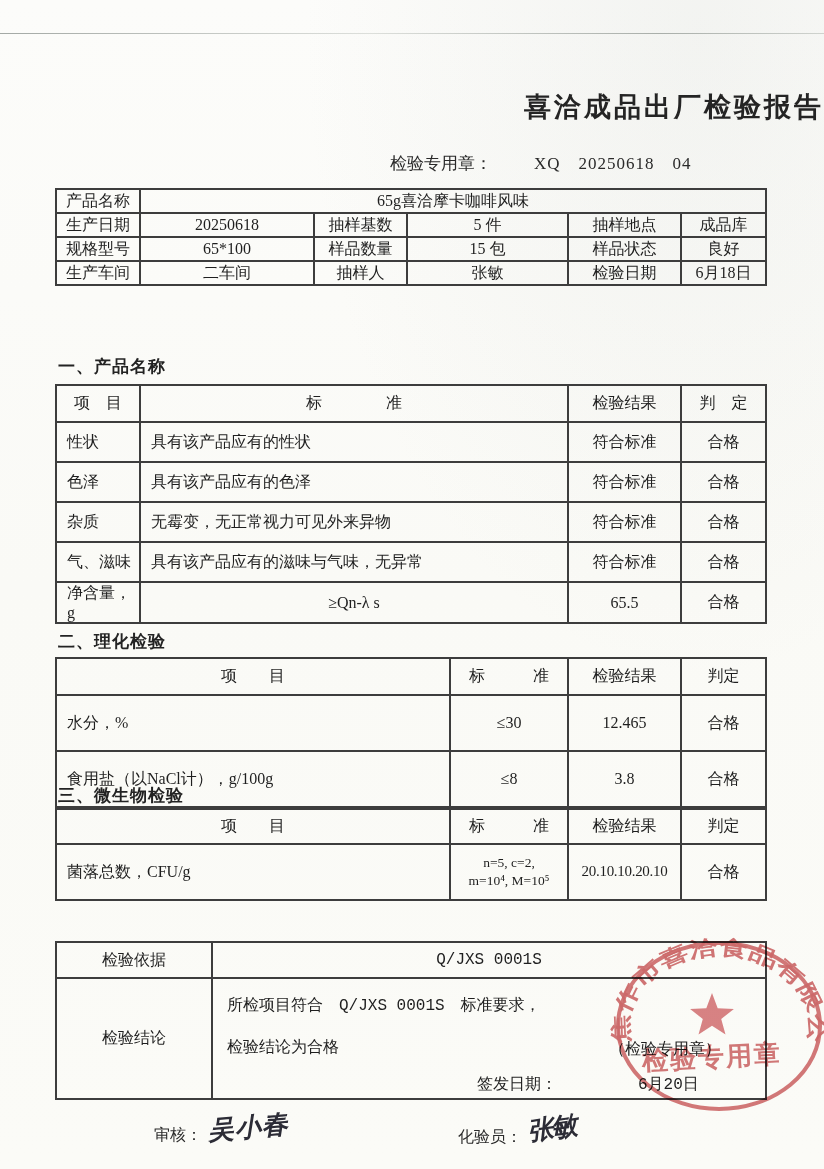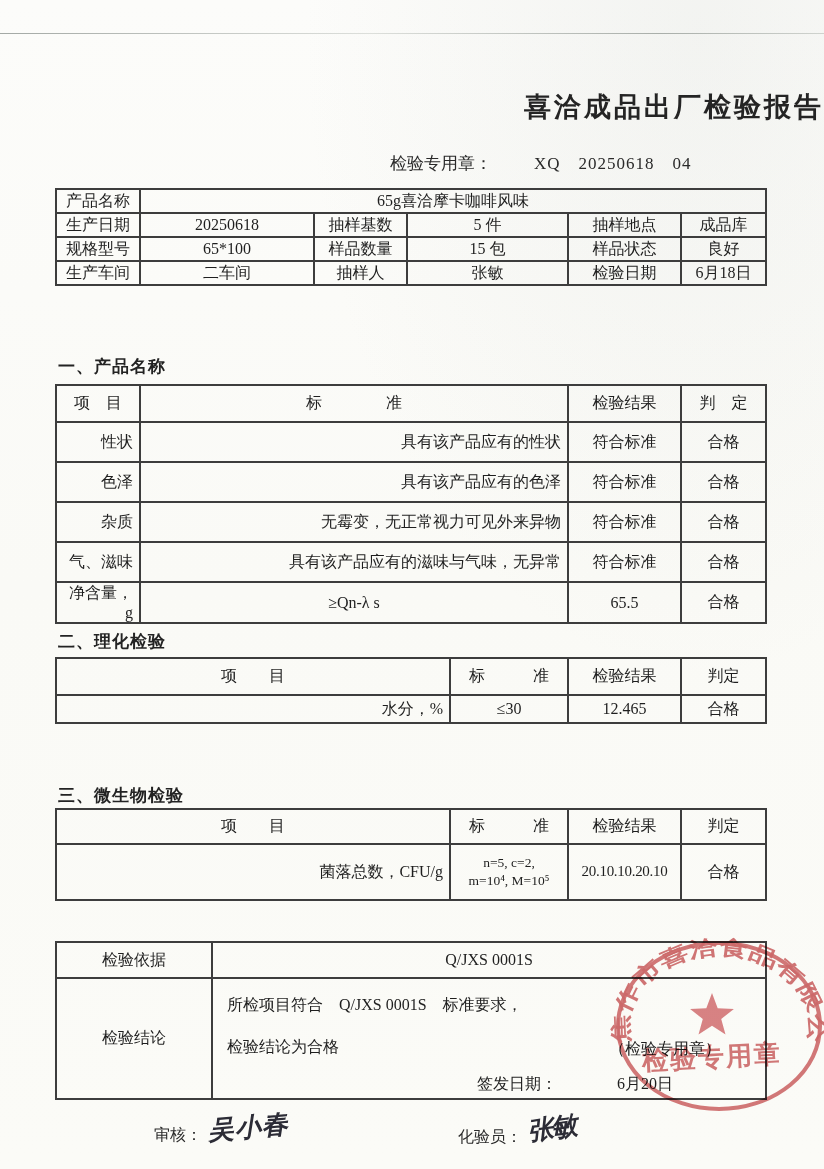--- a/index.html
+++ b/index.html
@@ -37,48 +37,48 @@
     border-collapse:collapse; table-layout:fixed;
     position:absolute; left:55px; width:710px;
     background:transparent;
   }
   td{
     border:2px solid #3d3d3d;
     font-size:16px; color:#1f1f1f;
     padding:0 6px; overflow:hidden;
     text-align:center; vertical-align:middle;
   }
-  td.left{ text-align:right; padding-left:10px; }
+  td.left{ text-align:left; padding-left:10px; }
   .section-heading{
     position:absolute; left:58px;
     font-family:"Liberation Sans","DejaVu Sans",sans-serif;
     font-weight:bold; font-size:17px; color:#232323; letter-spacing:1px;
   }
   #t1{ top:188px; }
   #t1 tr{ height:24px; }
   #t2{ top:384px; }
   #t2 tr.hdr{ height:37px; }
   #t2 tr{ height:40px; }
   #t3{ top:657px; }
   #t3 tr.hdr{ height:37px; }
-  #t3 tr{ height:28px; }
+  #t3 tr{ height:56px; }
   #t4{ top:808px; }
   #t4 tr.hdr{ height:35px; }
   #t4 tr{ height:56px; }
   #t4 td.std{ font-size:13.5px; line-height:1.35; }
   #t4 td.res{ font-size:15px; line-height:1.3; letter-spacing:-0.3px; }
-  #t5{ top:941px; }
+  #t5{ top:941px;font-family:Liberation Mono, monospace; }
   #t5 tr.basis{ height:36px; }
   #t5 tr.concl{ height:121px; }
   .concl-cell{ position:relative; padding:5px; }
   .concl-line1{ position:absolute; left:14px; top:16px; font-size:16px; }
   .concl-line2{ position:absolute; left:14px; top:58px; font-size:16px; }
   .stamp-note{ position:absolute; right:44px; top:60px; font-size:16px; }
   .issue-row{ position:absolute; left:264px; top:95px; font-size:16px; display:flex;gap:40px; }
-  .issue-row .value{ margin-left:20px; }
+  .issue-row .value{ margin-left:41px; }
 
   .footer-sign{
     position:absolute; top:1102px; left:0; width:824px; height:60px;
   }
   .sign-group{ position:absolute; font-size:16px; color:#2a2a2a; }
   .sign-review{ left:154px; top:12px; }
   .sign-tester{ left:458px; top:14px; }
   .handwriting{
     display:inline-block; margin-left:6px;
     font-size:26px; font-weight:bold; font-style:italic;
@@ -208,20 +208,26 @@
         <tr class="hdr">
       <td>项　　目</td>
       <td>标　　　准</td>
       <td>检验结果</td>
       <td>判定</td>
     </tr>
     <tr>
       <td class="left">水分，%</td>
       <td>≤30</td>
       <td>12.465</td>
+      <td>合格</td>
+    </tr>
+    <tr>
+      <td class="left">食用盐（以NaCl计），g/100g</td>
+      <td>≤8</td>
+      <td>3.8</td>
       <td>合格</td>
     </tr>
   </tbody>
     </table>
 
   <div class="section-heading" style="top:784px;">三、微生物检验</div>
 
   <table id="t4">
     <colgroup>
         <col style="width:394px">

